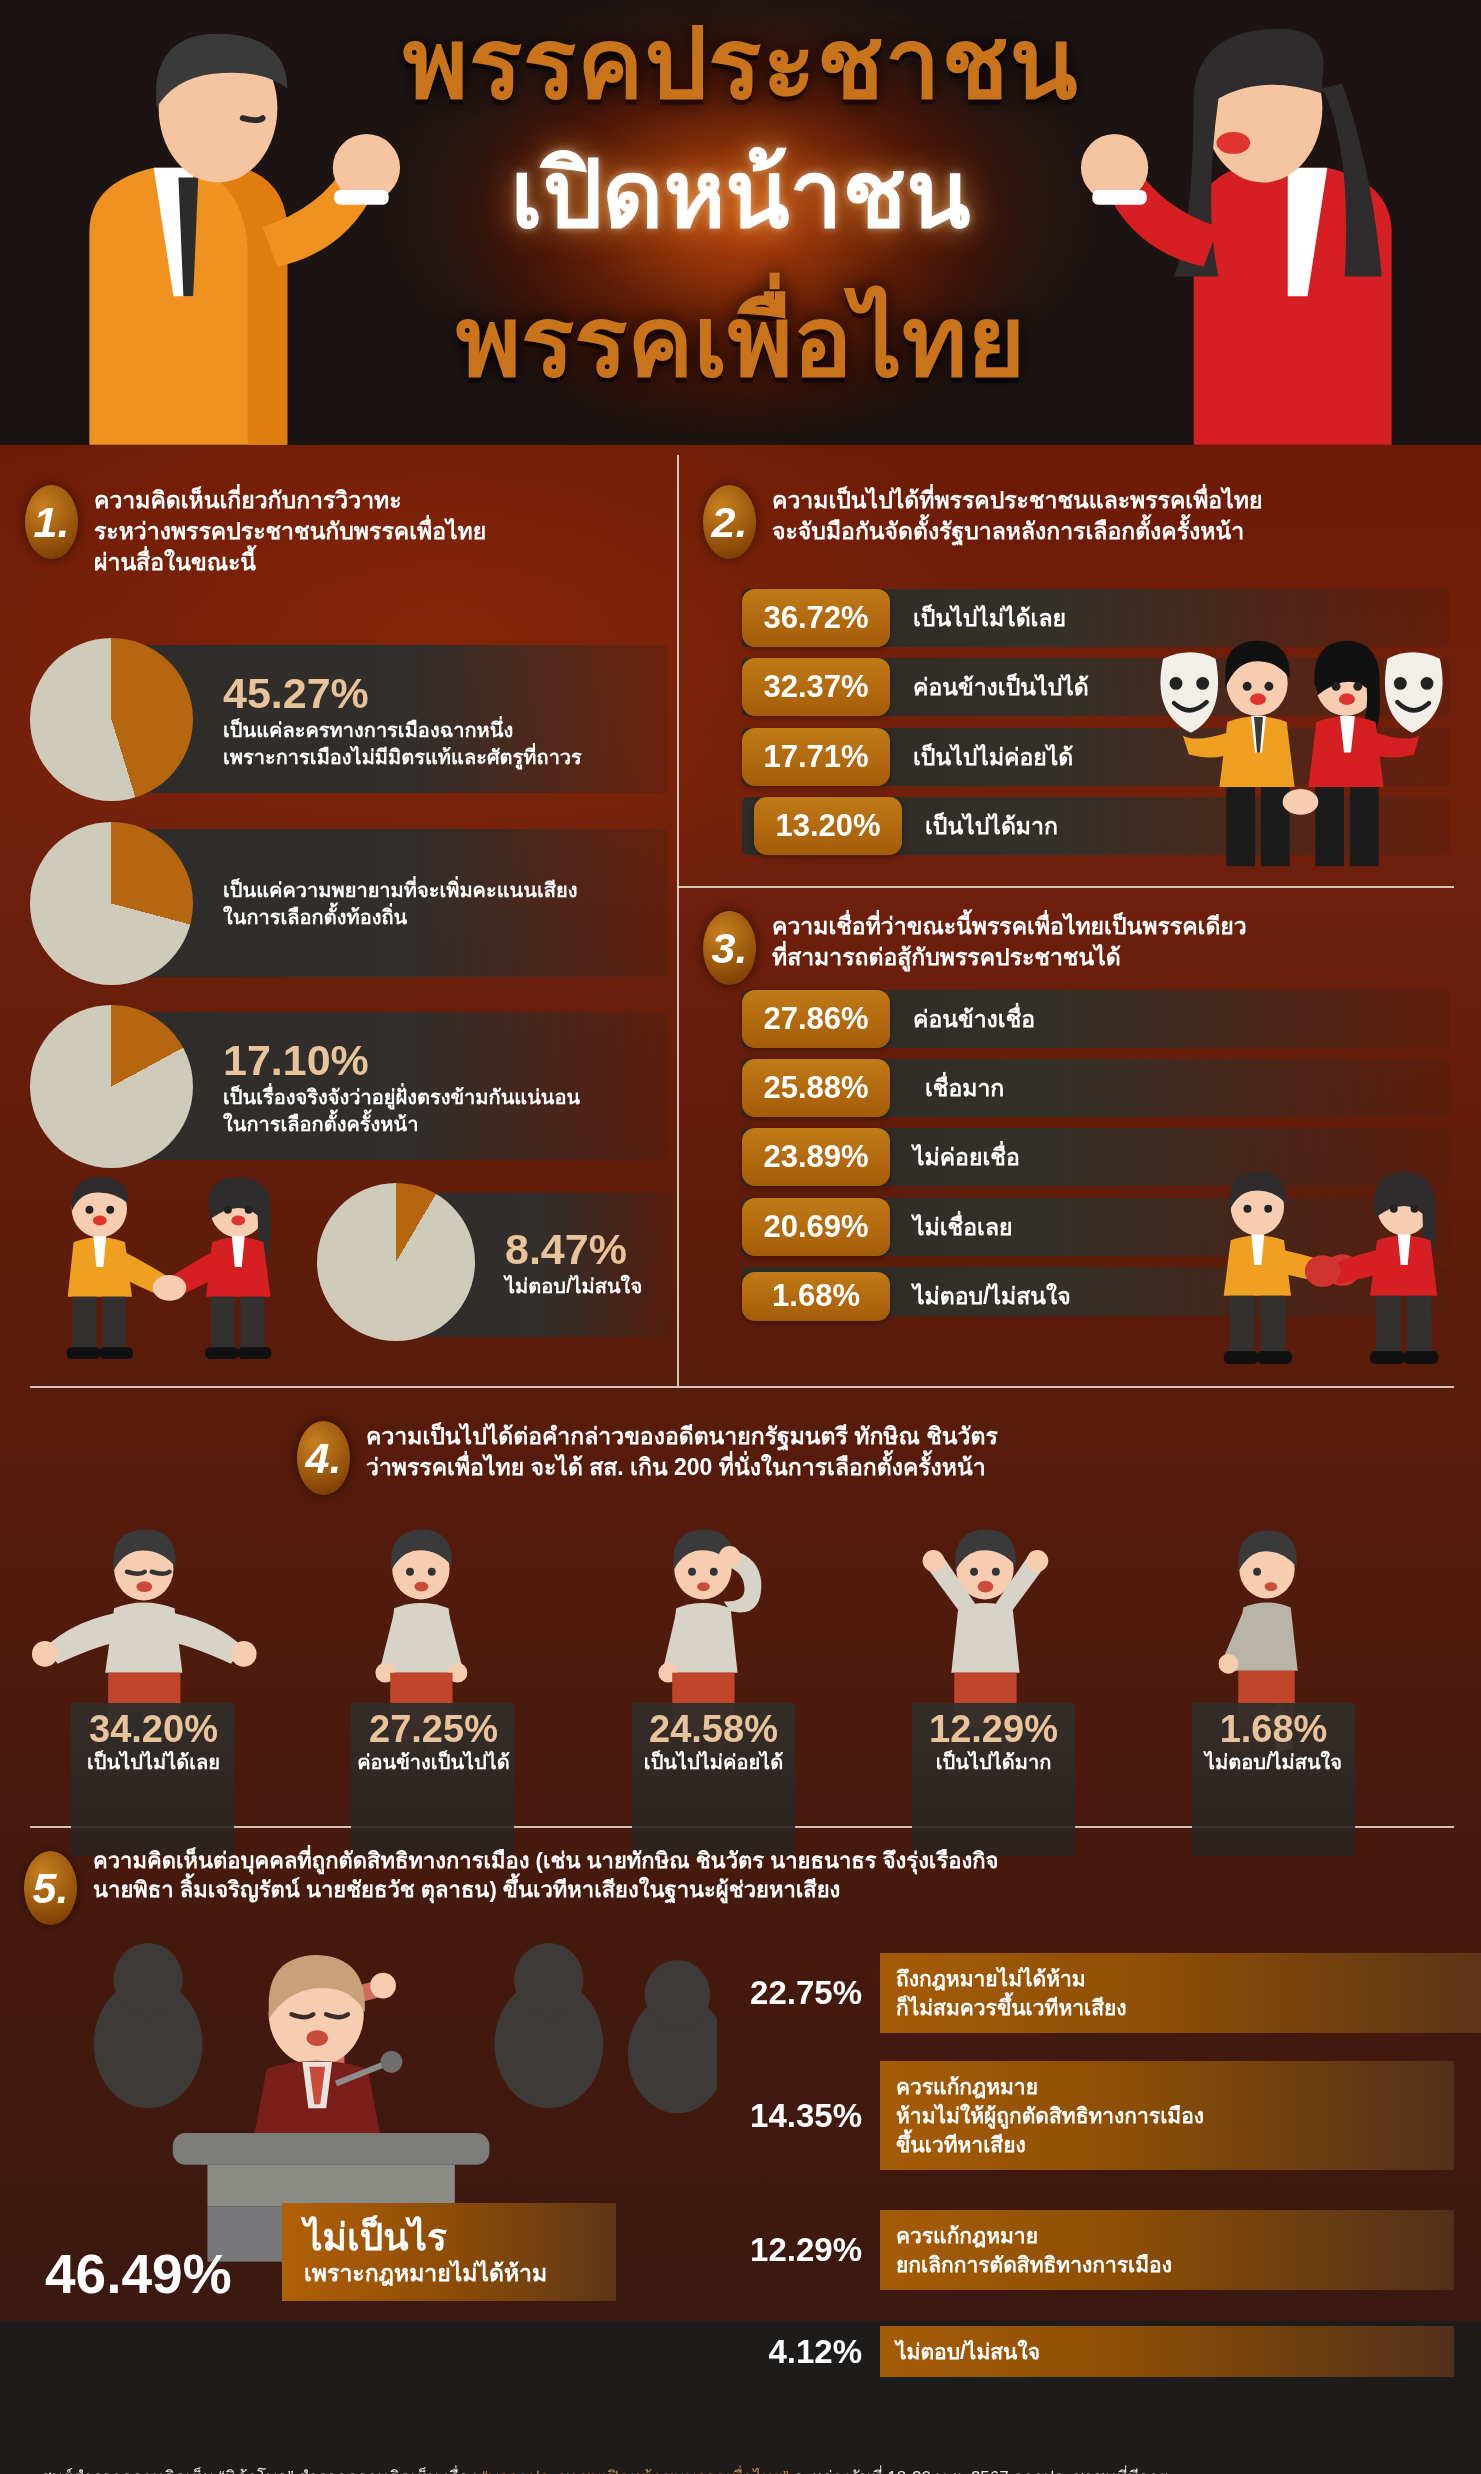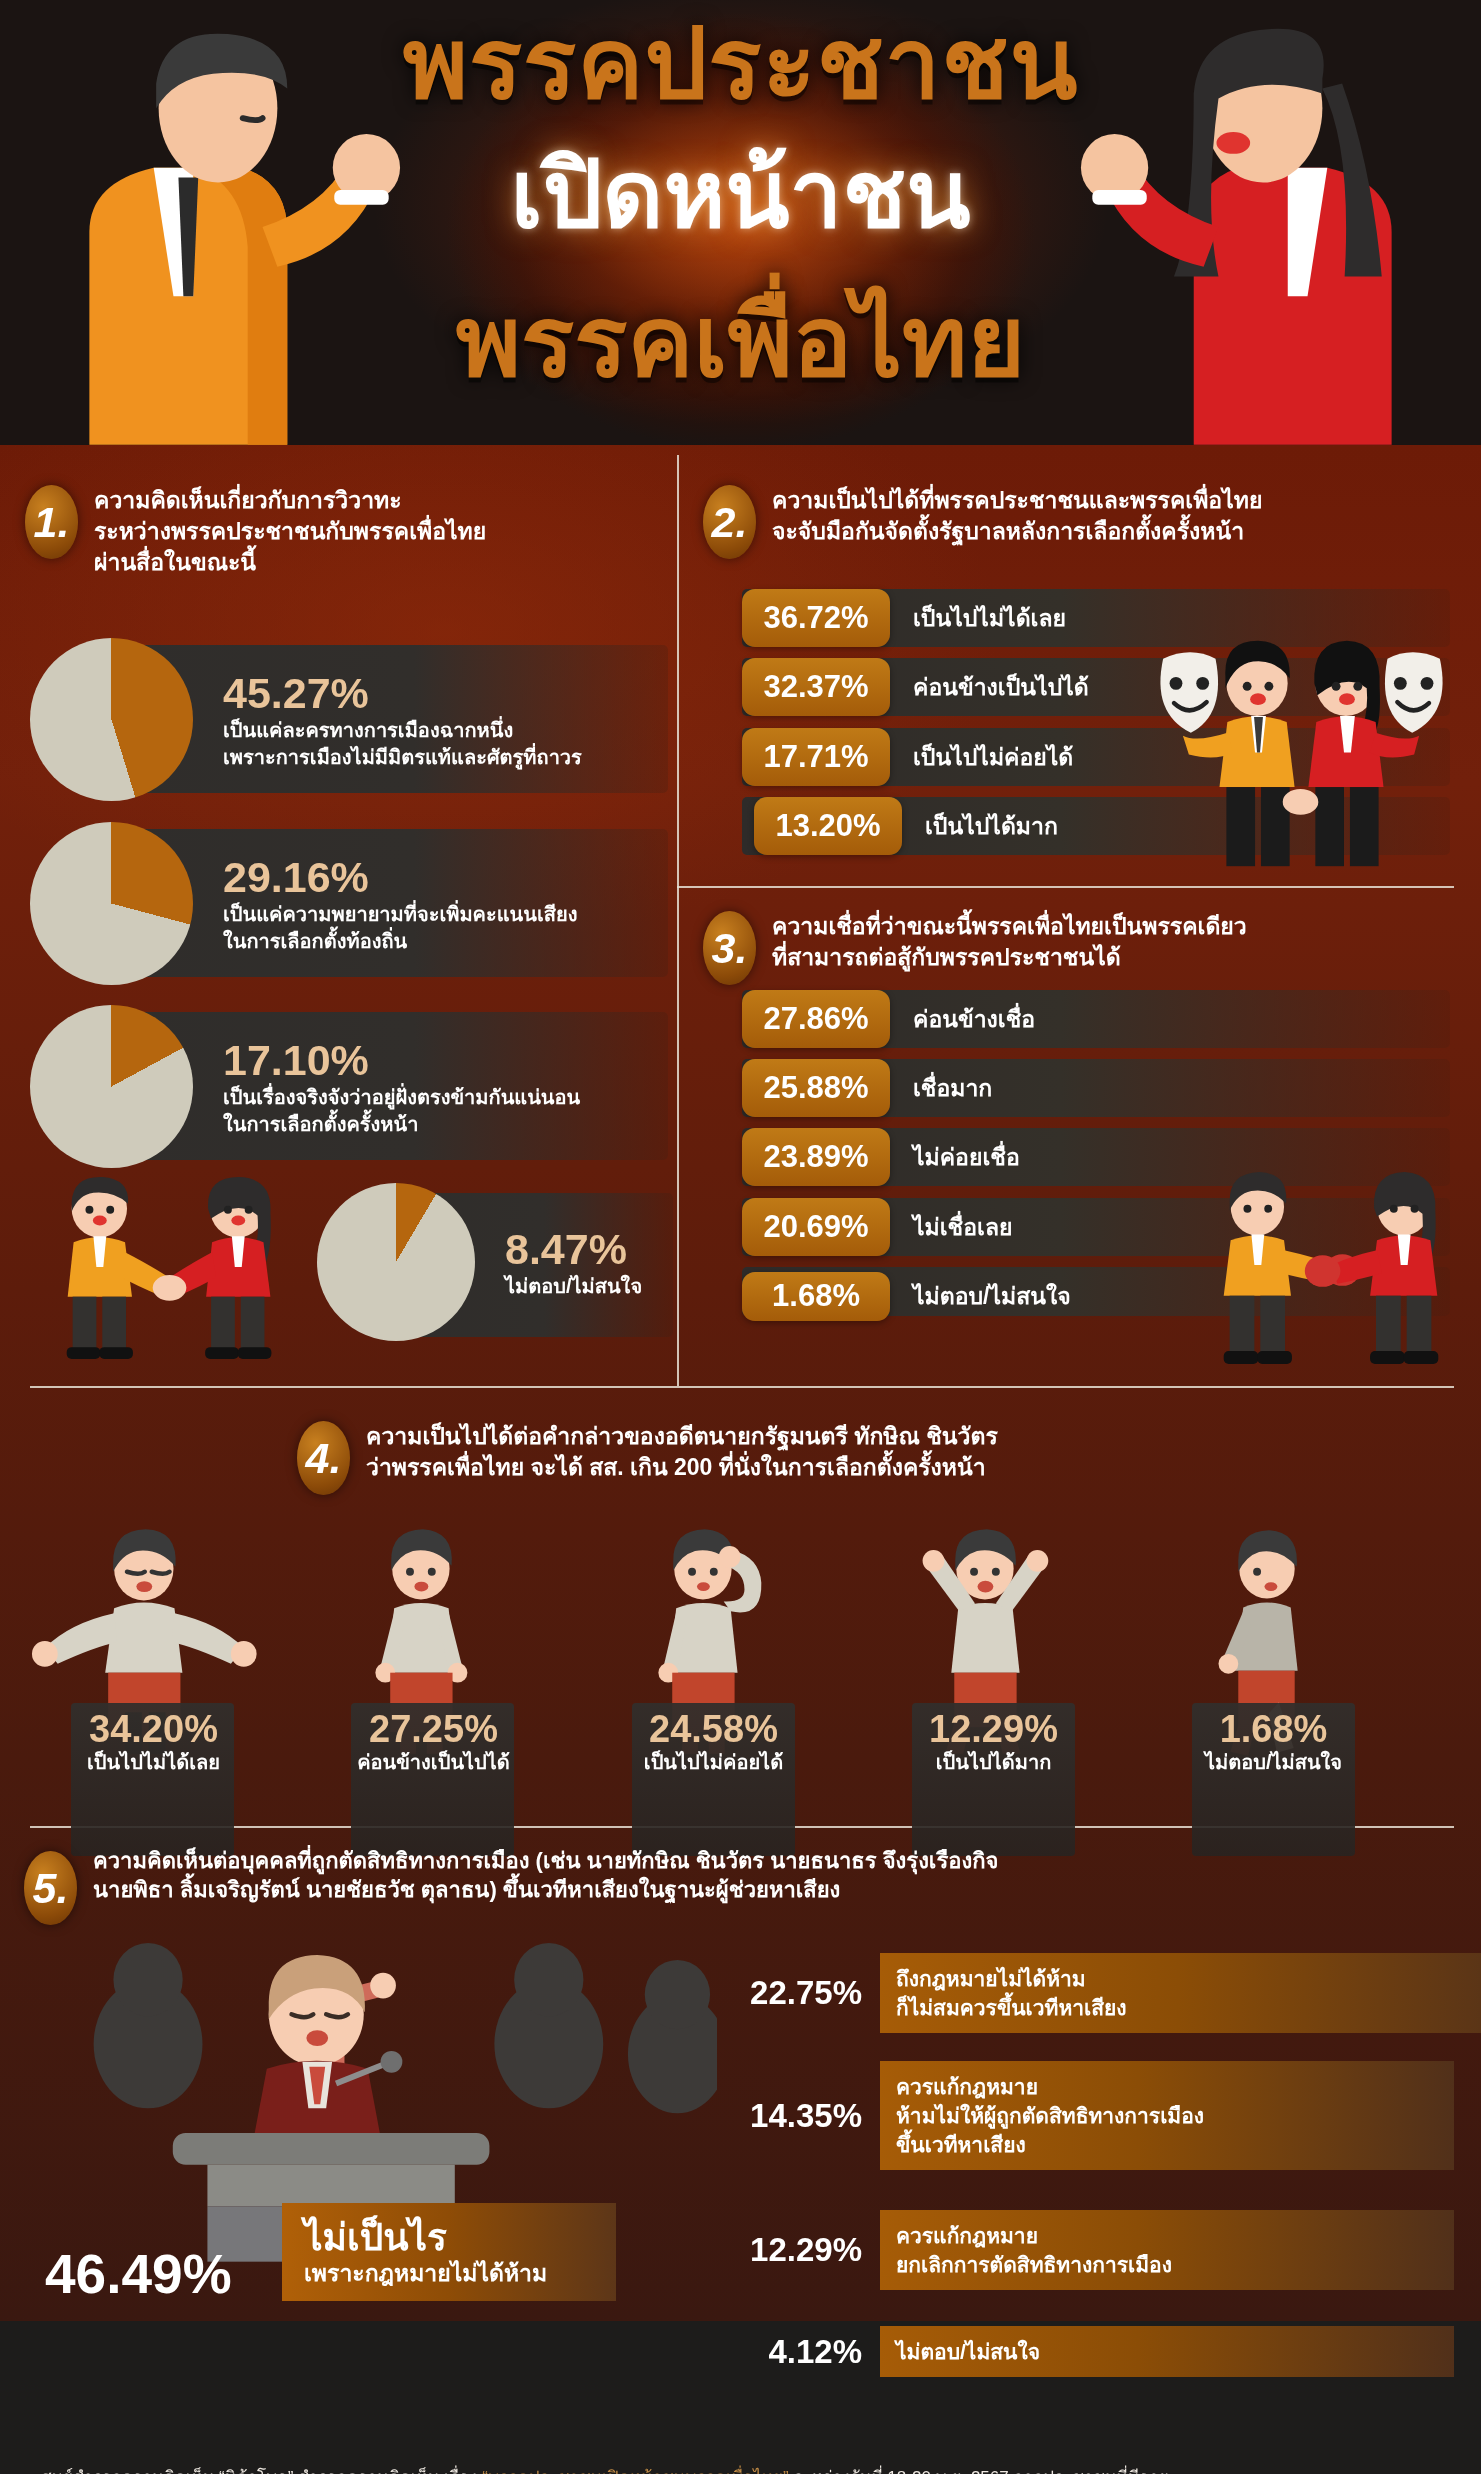--- a/index.html
+++ b/index.html
@@ -141,21 +141,20 @@
     <div class="pie-pct">45.27%</div>
     <div class="pie-desc">เป็นแค่ละครทางการเมืองฉากหนึ่ง</div>
     <div class="pie-desc">เพราะการเมืองไม่มีมิตรแท้และศัตรูที่ถาวร</div>
   </div>
 </div>
 
 <div class="pie-row" style="left:30px;top:822px;width:643px;">
   <div class="pie-panel"></div>
   <div class="pie" style="background:conic-gradient(#b5660e 0 29.16%, #cfcbbb 29.16% 100%);"></div>
   <div class="pie-text">
-    <div class="pie-pct">29.16%</div>
     <div class="pie-desc">เป็นแค่ความพยายามที่จะเพิ่มคะแนนเสียง</div>
     <div class="pie-desc">ในการเลือกตั้งท้องถิ่น</div>
   </div>
 </div>
 
 <div class="pie-row" style="left:30px;top:1005px;width:643px;">
   <div class="pie-panel"></div>
   <div class="pie" style="background:conic-gradient(#b5660e 0 17.10%, #cfcbbb 17.10% 100%);"></div>
   <div class="pie-text">
     <div class="pie-pct">17.10%</div>
@@ -265,21 +264,21 @@
 
 <div class="num-badge" style="left:703px;top:911px;">3.</div>
 <div class="q-text" style="left:772px;top:911px;width:683px;white-space:pre-line;">ความเชื่อที่ว่าขณะนี้พรรคเพื่อไทยเป็นพรรคเดียว
 ที่สามารถต่อสู้กับพรรคประชาชนได้</div>
 
 <div class="bar-row" style="left:742px;top:990px;">
   <div class="bar-panel"></div>
   <div class="bar-pct">27.86%</div>
   <div class="bar-label">ค่อนข้างเชื่อ</div>
 </div>
-<div class="bar-row" style="left:742px;top:1059px;">
+<div class="bar-row" style="left:742px;top:1059px;gap:12px;">
   <div class="bar-panel"></div>
   <div class="bar-pct">25.88%</div>
   <div class="bar-label">เชื่อมาก</div>
 </div>
 <div class="bar-row" style="left:742px;top:1128px;">
   <div class="bar-panel"></div>
   <div class="bar-pct">23.89%</div>
   <div class="bar-label">ไม่ค่อยเชื่อ</div>
 </div>
 <div class="bar-row" style="left:742px;top:1198px;">

